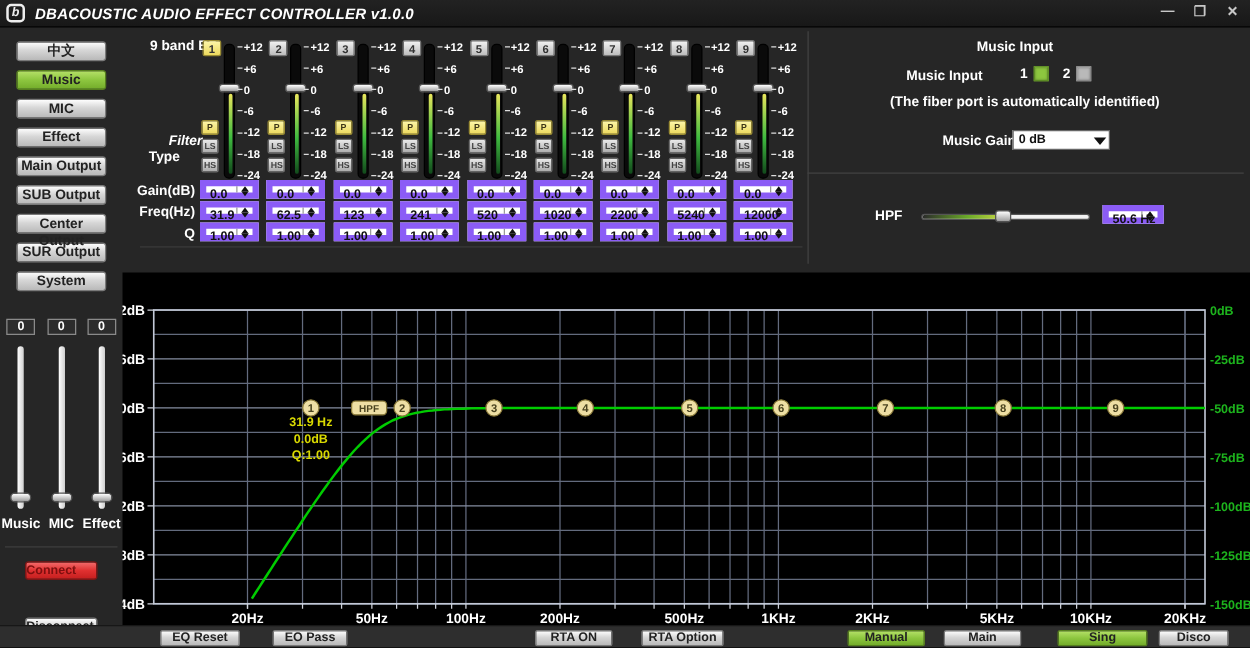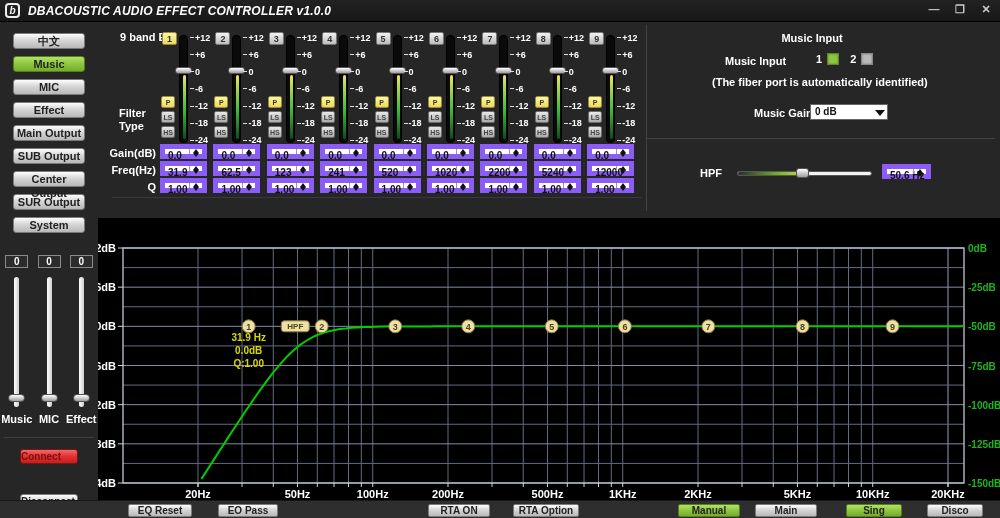--- a/index.html
+++ b/index.html
@@ -130,21 +130,21 @@
       <div class="sb-btn">MIC</div>
       <div class="sb-btn">Effect</div>
       <div class="sb-btn">Main Output</div>
       <div class="sb-btn">SUB Output</div>
       <div class="sb-btn">Center Output</div>
       <div class="sb-btn">SUR Output</div>
       <div class="sb-btn">System</div>
     </div>
 
   <span class="lbl" style="left:120px; top:31px;">9 band EQ</span>
-  <span class="lbl" style="left:119px; top:107px;">Filter</span>
+  <span class="lbl" style="left:135px; top:107px;font-style:italic;">Filter</span>
   <span class="lbl" style="left:119px; top:120px;">Type</span>
   <div class="bands" id="bands">
       <div class="band" style="left: 0px;">
         <div class="band-num sel">1</div>
         <div class="vtrack">
           <div class="vfill"></div>
         </div>
         <div class="vthumb"></div>
         <div class="fstack">
           <div class="f-btn sel">P</div>
@@ -933,17 +933,17 @@
       </svg>
   </div>
 
   <div class="bbar" id="bbar">
       <div class="bb-btn" style="left: 128px; width: 64px;">EQ Reset</div>
       <div class="bb-btn" style="left: 218px; width: 60px;">EO Pass</div>
       <div class="bb-btn" style="left: 428px; width: 62px;">RTA ON</div>
       <div class="bb-btn" style="left: 513px; width: 66px;">RTA Option</div>
       <div class="bb-btn active" style="left: 678px; width: 62px;">Manual</div>
       <div class="bb-btn" style="left: 755px; width: 62px;">Main</div>
-      <div class="bb-btn active" style="left: 846px; width: 56px;">Sing</div>
+      <div class="bb-btn active" style="left: 846px; width: 72px;">Sing</div>
       <div class="bb-btn" style="left: 927px; width: 56px;">Disco</div>
     </div>
 
 </div>
 
 </body></html>

